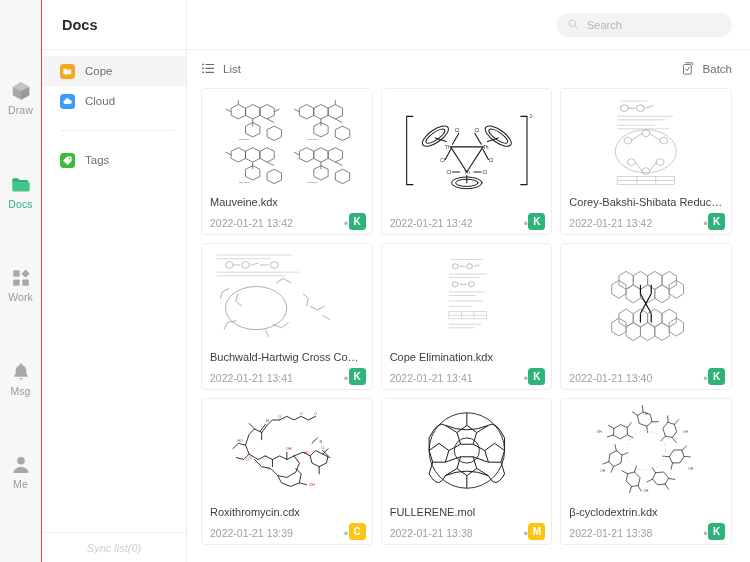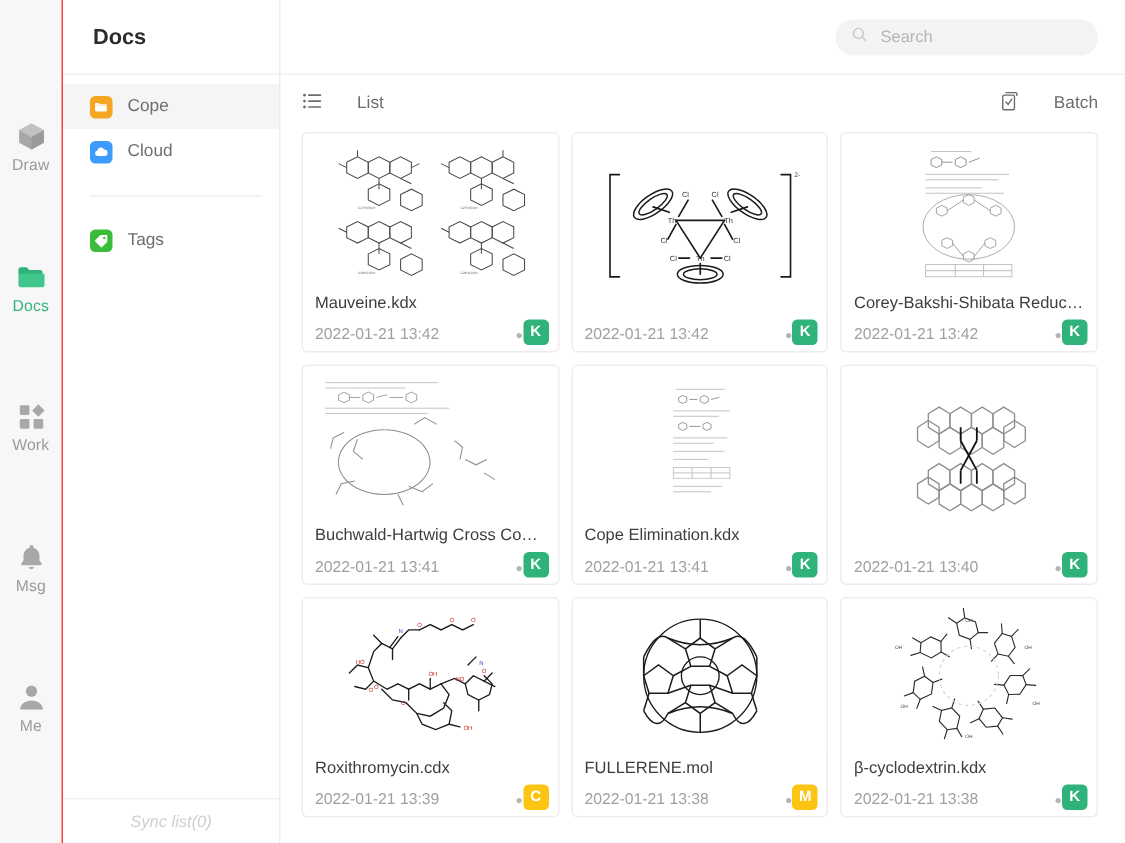--- a/index.html
+++ b/index.html
@@ -153,21 +153,21 @@
     align-items: center;
     justify-content: space-between;
     padding: 0 18px 0 14px;
   }
   .tbtn {
     display: flex;
     align-items: center;
     cursor: pointer;
     color: #6d6d6d;
     font-size: 11.5px;
-    gap: 22px;
+    gap: 7px;
   }
 
   
   .grid-wrap {
     flex: 1 1 auto;
     overflow: hidden;
     padding: 0 18px 0 14px;
   }
   .grid {
     display: grid;

